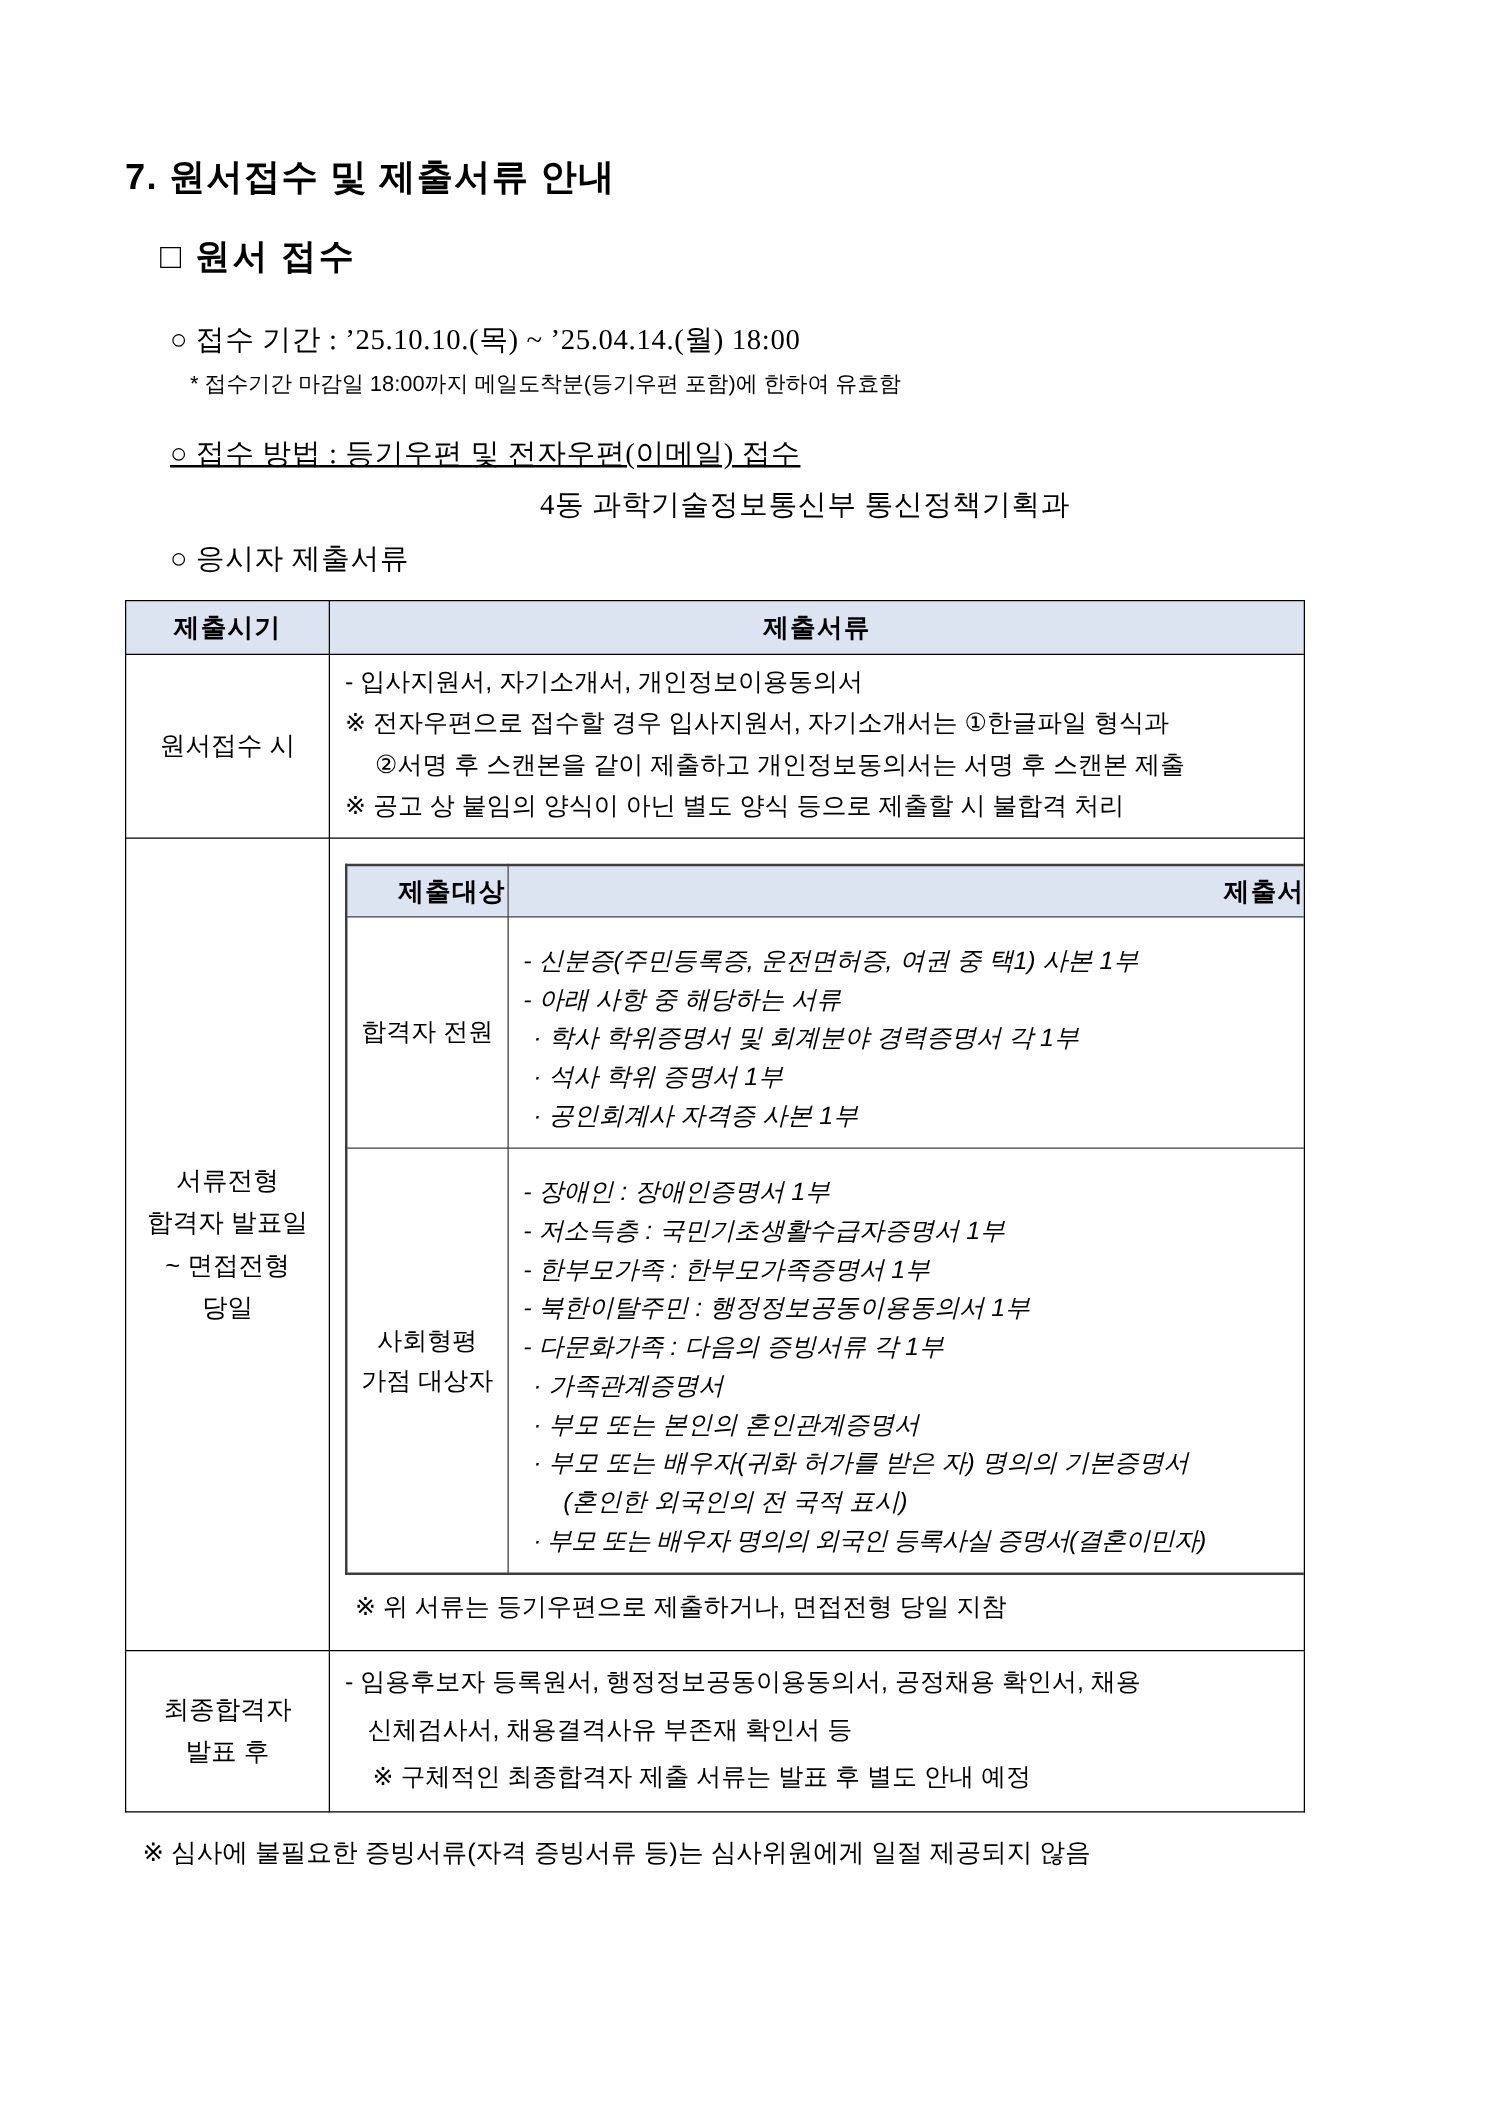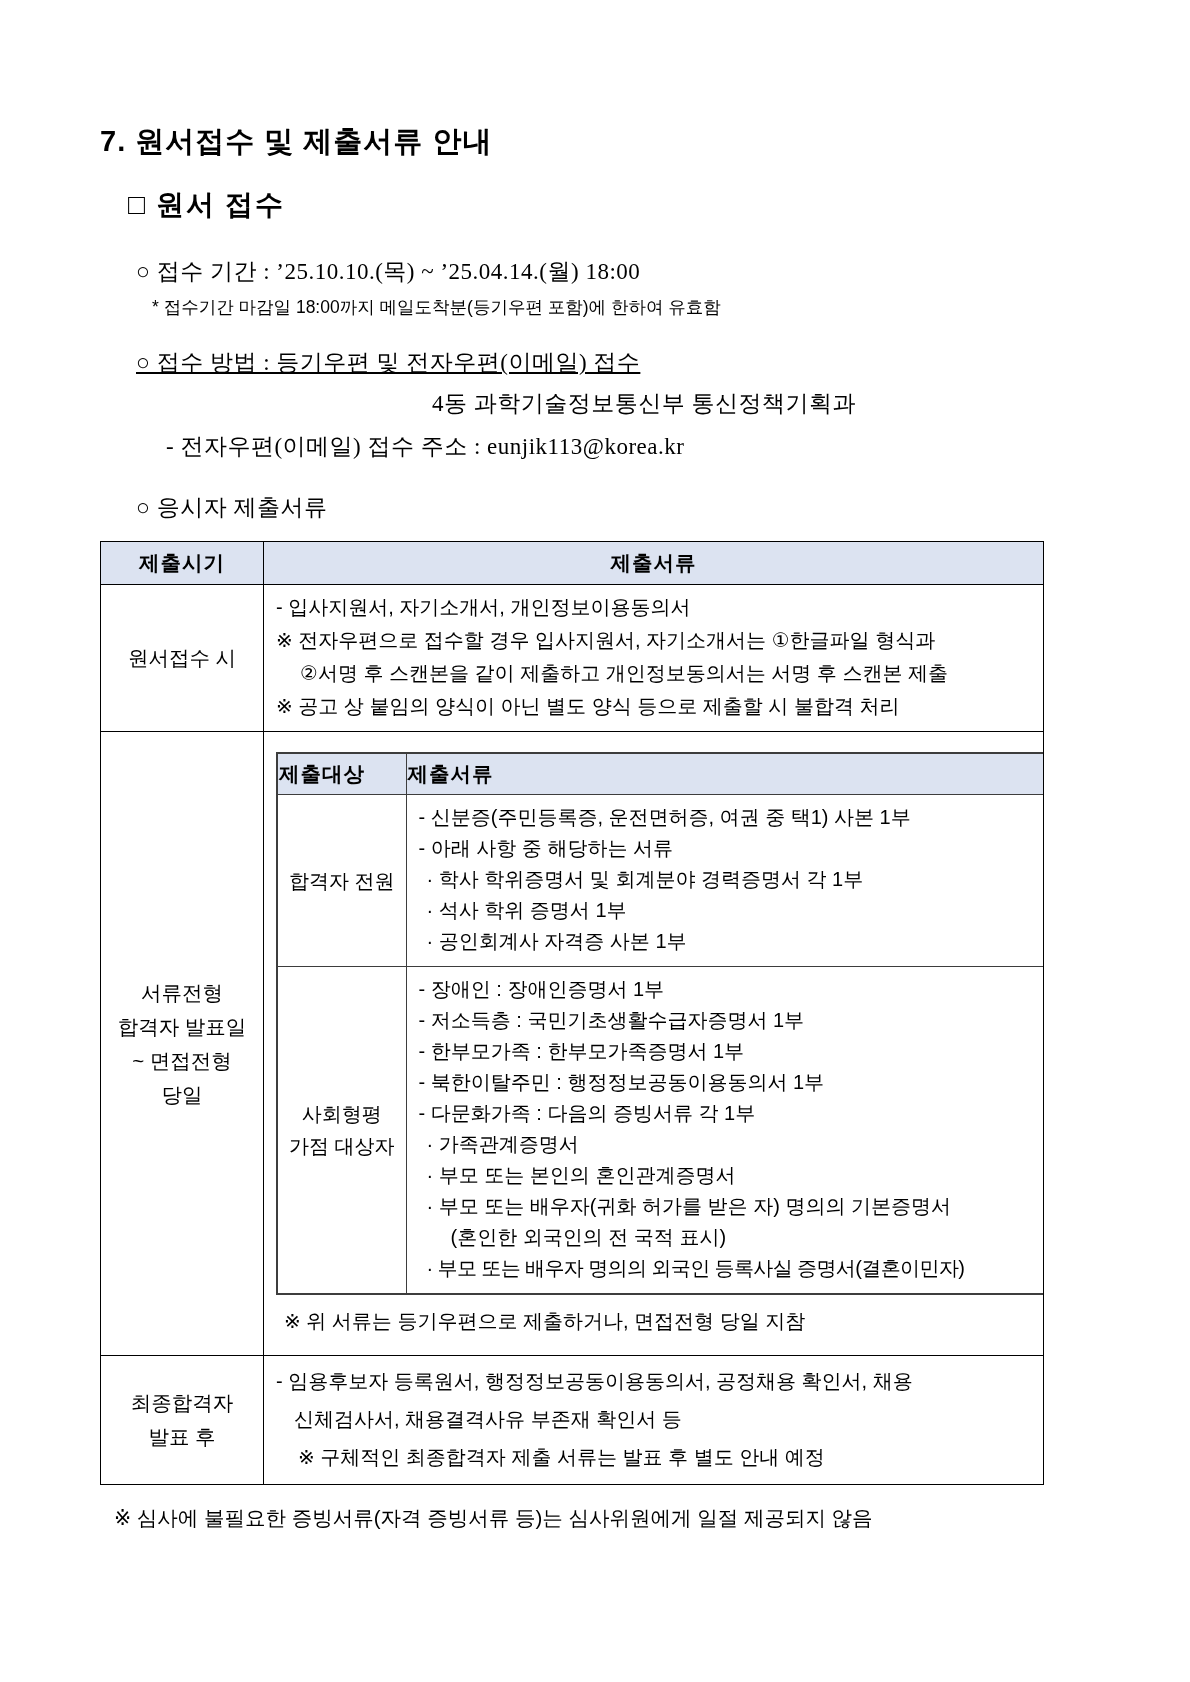--- a/index.html
+++ b/index.html
@@ -46,24 +46,24 @@
   }
   .outer-table td.ccol{vertical-align:top;padding:6px 4px 8px 12px;}
   .ln{line-height:33px;white-space:nowrap;}
   .in1{padding-left:24px;}
 
   
   .inner-wrap{padding:14px 0 0 6px;}
   .inner-table{width:792px;table-layout:fixed;font-size:20px;border:2px solid #3d3d3d;}
   .inner-table th,.inner-table td{border:1px solid #3d3d3d;overflow:hidden;}
   .inner-table th{
-    background:#dce3f1;font-weight:700;text-align:left;height:38px;font-size:20.5px;letter-spacing:1px;
+    background:#dce3f1;font-weight:700;text-align:right;height:38px;font-size:20.5px;letter-spacing:1px;
   }
   .inner-table td.tcol{text-align:center;vertical-align:middle;font-size:20px;line-height:32px;}
-  .inner-table td.ccol{vertical-align:top;padding:7px 2px 9px 12px;}
+  .inner-table td.ccol{vertical-align:top;padding:20px 2px 9px 12px;font-style:italic;}
   .inner-table .ln{line-height:31px;}
   .dot{padding-left:8px;}
   .in2{padding-left:32px;}
   .tight{letter-spacing:-0.6px;}
 
   .cell-note{line-height:32px;margin:10px 0 10px 8px;white-space:nowrap;}
 
   
   .final-lines .ln{line-height:38px;}
   .final-lines .in1{padding-left:18px;}
@@ -79,21 +79,20 @@
 <div class="page">
 
   <h1 class="doc-title">7. 원서접수 및 제출서류 안내</h1>
   <h2 class="section-heading">□ 원서 접수</h2>
 
   <div class="ser period-line">○ 접수 기간 : ’25.10.10.(목) ~ ’25.04.14.(월) 18:00</div>
   <div class="period-note">* 접수기간 마감일 18:00까지 메일도착분(등기우편 포함)에 한하여 유효함</div>
 
   <div class="ser method-line">○ 접수 방법 : 등기우편 및 전자우편(이메일) 접수</div>
   <div class="ser mail-line2">4동 과학기술정보통신부 통신정책기획과</div>
-  <div class="ser email-line">- 전자우편(이메일) 접수 주소 : eunjik113@korea.kr</div>
 
   <div class="ser docs-heading">○ 응시자 제출서류</div>
 
   <table class="outer-table">
     <colgroup>
         <col style="width:163px">
         <col>
       </colgroup>
     <thead>
       <tr>

